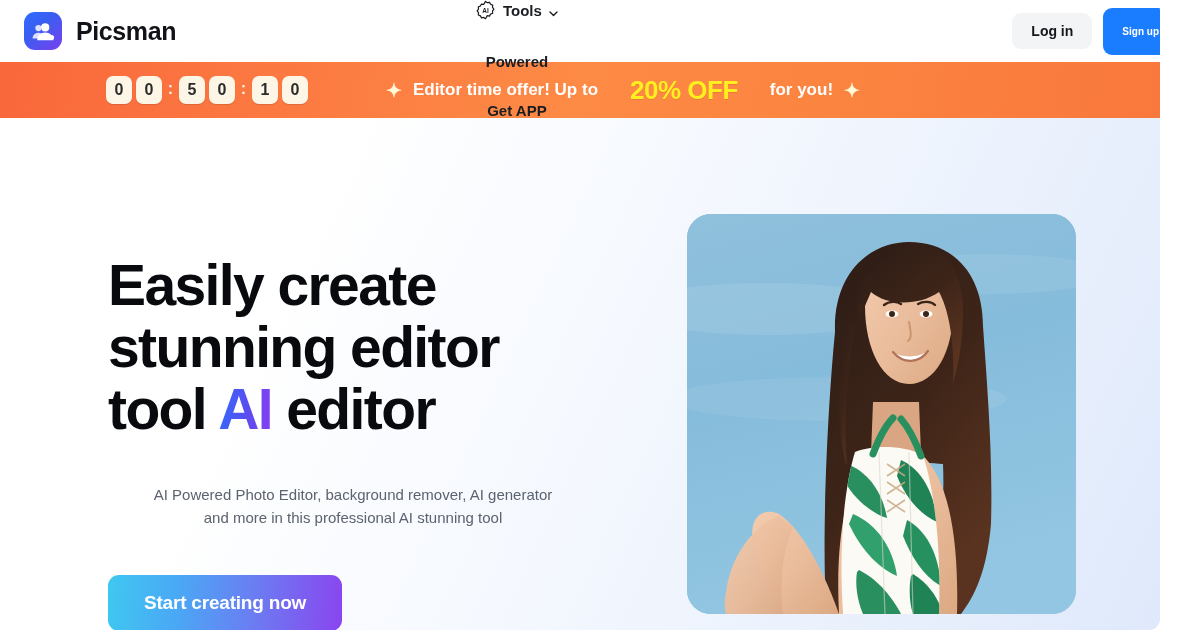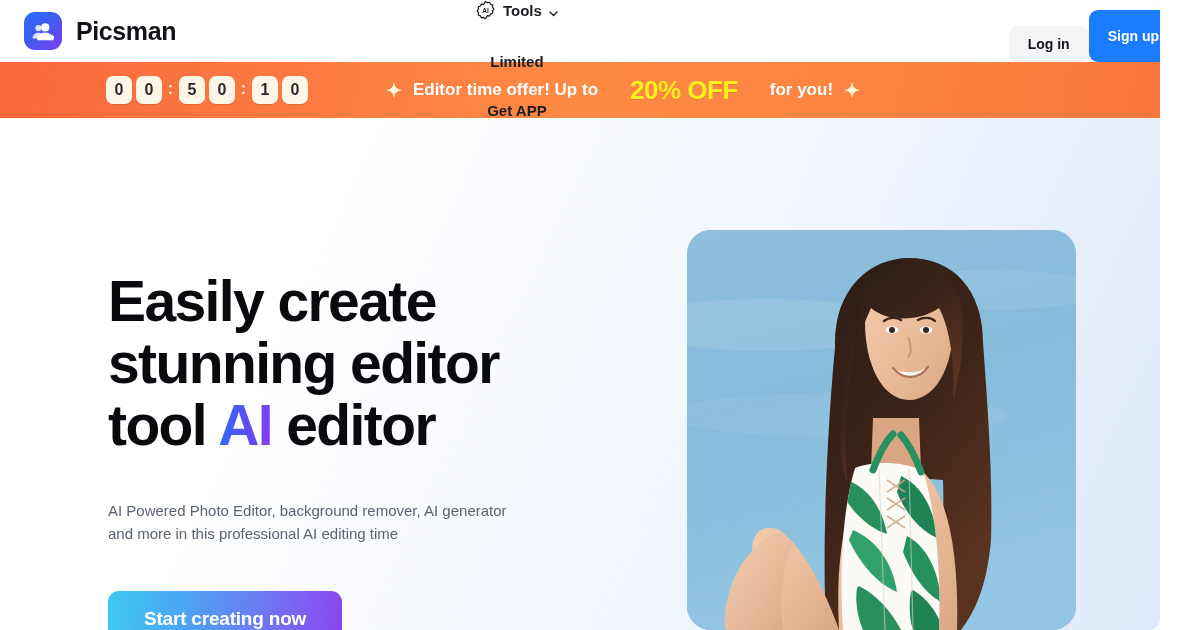--- a/index.html
+++ b/index.html
@@ -47,32 +47,32 @@
   .nav-item {
     display:flex; align-items:center; gap:7px;
     font-size:15px; font-weight:700; color:#1b1d22;
     cursor:pointer; white-space:nowrap;
   }
   .ai-badge { width:21px; height:21px; flex:0 0 auto; }
   .chev { width:11px; height:11px; flex:0 0 auto; margin-left:-1px; }
 
   .auth {
     position:absolute; right:22px; top:0; height:62px;
-    display:flex; align-items:flex-end; 
+    display:flex; align-items:center; gap:11px;
   }
   .btn-login {
     background:#f3f4f6; color:#15171c;
     font-size:14px; font-weight:700;
     border:none; border-radius:9px;
     padding:10px 19px; cursor:pointer;
     font-family:inherit;
   }
   .btn-signup {
     background:#1a7cff; color:#ffffff;
-    font-size:14px; font-weight:700;
+    font-size:10px; font-weight:700;
     border:none; border-radius:9px;
     padding:18px 19px; cursor:pointer;
     font-family:inherit;
   }
 
   
   .promo {
     position:absolute; top:62px; left:0;
     width:1200px; height:56px;
     background:linear-gradient(100deg,#f9673a 0%,#fb7440 16%,#fd8a45 48%, #fb8340 72%, #f9763c 100%);
@@ -119,36 +119,36 @@
   }
   .promo-close {
     position:absolute; right:11px; top:50%; transform:translateY(-50%);
     width:20px; height:20px; border-radius:50%;
     background:#ffffff; cursor:pointer;
     display:flex; align-items:center; justify-content:center;
   }
   .promo-close svg { display:block; }
 
   
-  .hero { position:absolute; top:118px; left:0; width:1200px; height:512px; }
+  .hero { position:absolute; top:102px; left:0; width:1200px; height:512px; }
 
   .hero-copy { position:absolute; left:108px; top:152px; width:560px; }
   .headline {
     font-size:57px; line-height:62px; font-weight:800;
     color:#080a0d; letter-spacing:-1.6px;
   }
   .headline .ai-word {
     background:linear-gradient(95deg,#2f6bff 0%,#5b4df0 55%,#8a3df0 100%);
     -webkit-background-clip:text; background-clip:text;
     -webkit-text-fill-color:transparent; color:transparent;
   }
   .sub {
     margin-top:43px;
     font-size:15px; line-height:23px; font-weight:400;
-    color:#5c6370; max-width:490px;
+    color:#5c6370; max-width:490px;text-align:center;
   }
   .btn-start {
     margin-top:46px;
     display:inline-block;
     background:linear-gradient(95deg,#3fc8f0 0%,#4aa8f5 30%,#6b7df2 62%,#8a45ef 100%);
     color:#ffffff; font-size:19px; font-weight:700;
     border:none; border-radius:11px;
     padding:17px 36px; cursor:pointer;
     font-family:inherit; letter-spacing:-0.2px;
   }
@@ -193,21 +193,21 @@
         </span>
         <span>Tools</span>
         <span class="chev">
           <svg width="11" height="11" viewBox="0 0 12 12">
             <path d="M2.2 4.3L6 8.1l3.8-3.8" fill="none" stroke="#1b1d22" stroke-width="1.5" stroke-linecap="round" stroke-linejoin="round"></path>
           </svg>
         </span>
       </div>
 
       <div class="nav-item">
-        <span>Limited</span>
+        <span>Powered</span>
       </div>
 
       <div class="nav-item">
         <span>Get APP</span>
       </div>
 
     </nav>
 
     <div class="auth">
       <button class="btn-login">Log in</button>
@@ -252,21 +252,21 @@
       <h1 class="headline">
         <span>Easily create</span><br>
         <span>stunning editor</span><br>
         <span>tool</span>
         <span class="ai-word">AI</span>
         <span>editor</span>
       </h1>
 
       <p class="sub">
         <span>AI Powered Photo Editor, background remover, AI generator</span><br>
-        <span>and more in this professional AI editing time</span>
+        <span>and more in this professional AI stunning tool</span>
       </p>
 
       <button class="btn-start">Start creating now</button>
     </div>
 
     <div class="hero-photo">
       <svg viewBox="0 0 389 400" preserveAspectRatio="xMidYMid slice">
         <defs>
           <linearGradient id="sky" x1="0" y1="0" x2="0.25" y2="1">
             <stop offset="0%" stop-color="#8fc0dc"></stop>

